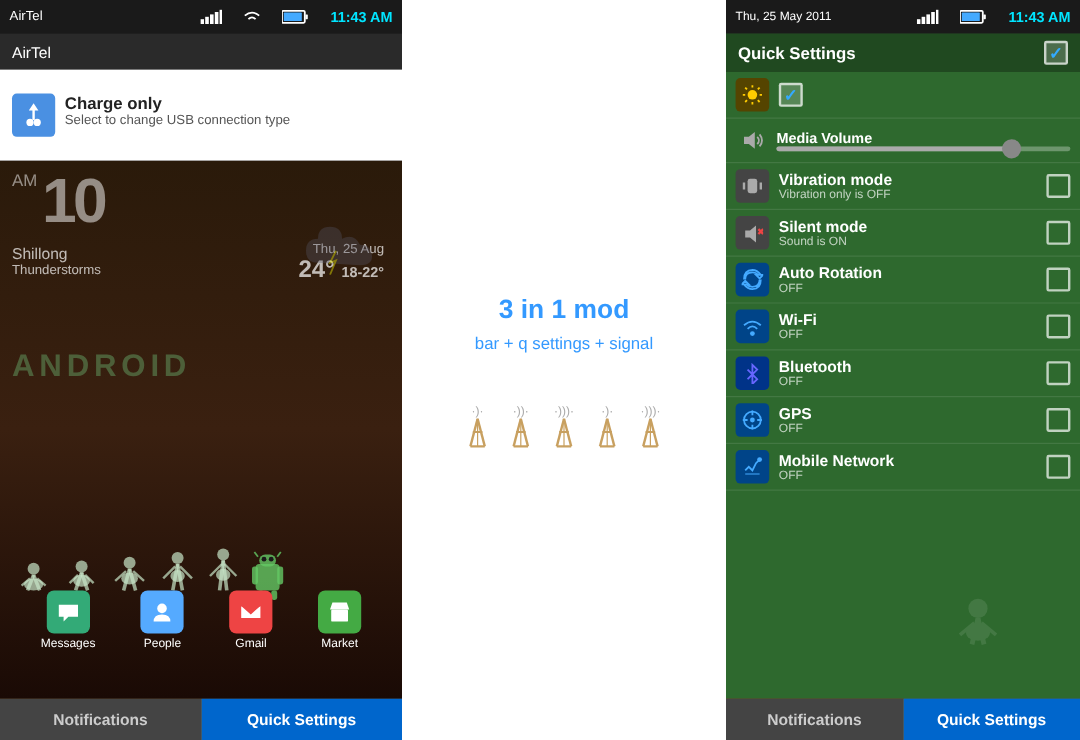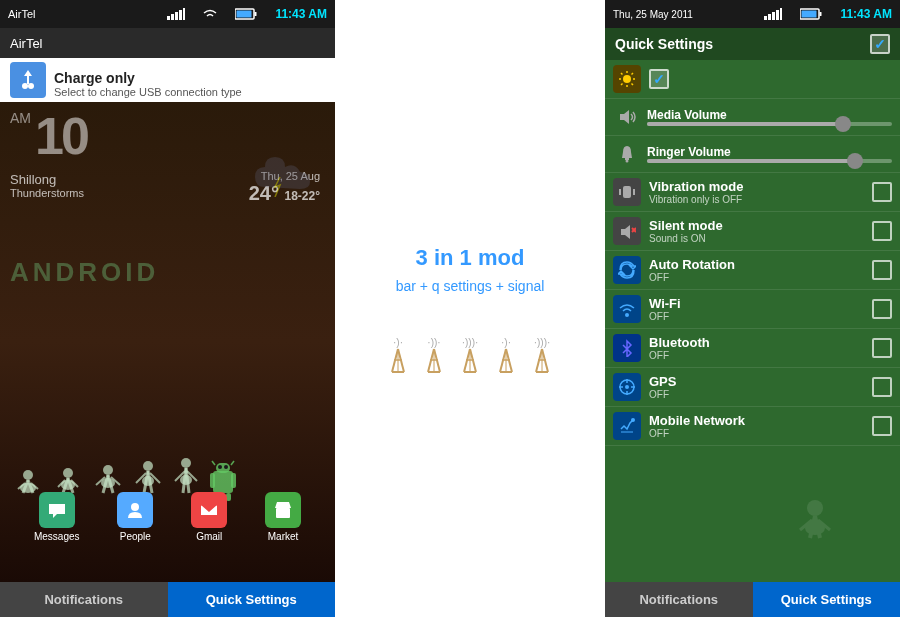--- a/index.html
+++ b/index.html
@@ -55,23 +55,23 @@
       display: flex;
       align-items: center;
       padding: 0 10px;
       color: white;
       font-size: 13px;
       flex-shrink: 0;
     }
 
     .notification-card {
       background: white;
-      padding: 4px 10px;
-      display: flex;
-      align-items: flex-end;
+      padding: 20px 10px;
+      display: flex;
+      align-items: flex-start;
       gap: 8px;
       flex-shrink: 0;
     }
     .notification-icon {
       width: 36px;
       height: 36px;
       background: #4a90e2;
       border-radius: 4px;
       display: flex;
       align-items: center;
@@ -638,36 +638,20 @@
       </div>
       <div style="flex:1;">
         <div style="color:white;font-size:12px;font-weight:bold;">Media Volume</div>
         <div class="slider-track">
           <div class="slider-fill" style="width:80%;"></div>
           <div class="slider-thumb" style="right:20%;"></div>
         </div>
       </div>
     </div>
 
-    <div class="slider-row">
-      <div class="slider-icon">
-        <svg width="20" height="20" viewBox="0 0 20 20">
-          <path d="M10 2 Q6 2 6 8 L5 14 L15 14 L14 8 Q14 2 10 2 Z" fill="#aaa"></path>
-          <rect x="8" y="14" width="4" height="2" fill="#aaa"></rect>
-          <circle cx="10" cy="17" r="1.5" fill="#aaa"></circle>
-        </svg>
-      </div>
-      <div style="flex:1;">
-        <div style="color:white;font-size:12px;font-weight:bold;">Ringer Volume</div>
-        <div class="slider-track">
-          <div class="slider-fill" style="width:85%;"></div>
-          <div class="slider-thumb" style="right:15%;"></div>
-        </div>
-      </div>
-    </div>
 
     <div class="qs-item">
       <div class="qs-item-icon" style="background:#444;">
         <svg width="18" height="18" viewBox="0 0 18 18">
           <rect x="5" y="3" width="8" height="12" rx="2" fill="#aaa"></rect>
           <line x1="2" y1="6" x2="2" y2="12" stroke="#aaa" stroke-width="2"></line>
           <line x1="16" y1="6" x2="16" y2="12" stroke="#aaa" stroke-width="2"></line>
         </svg>
       </div>
       <div class="qs-item-text">

